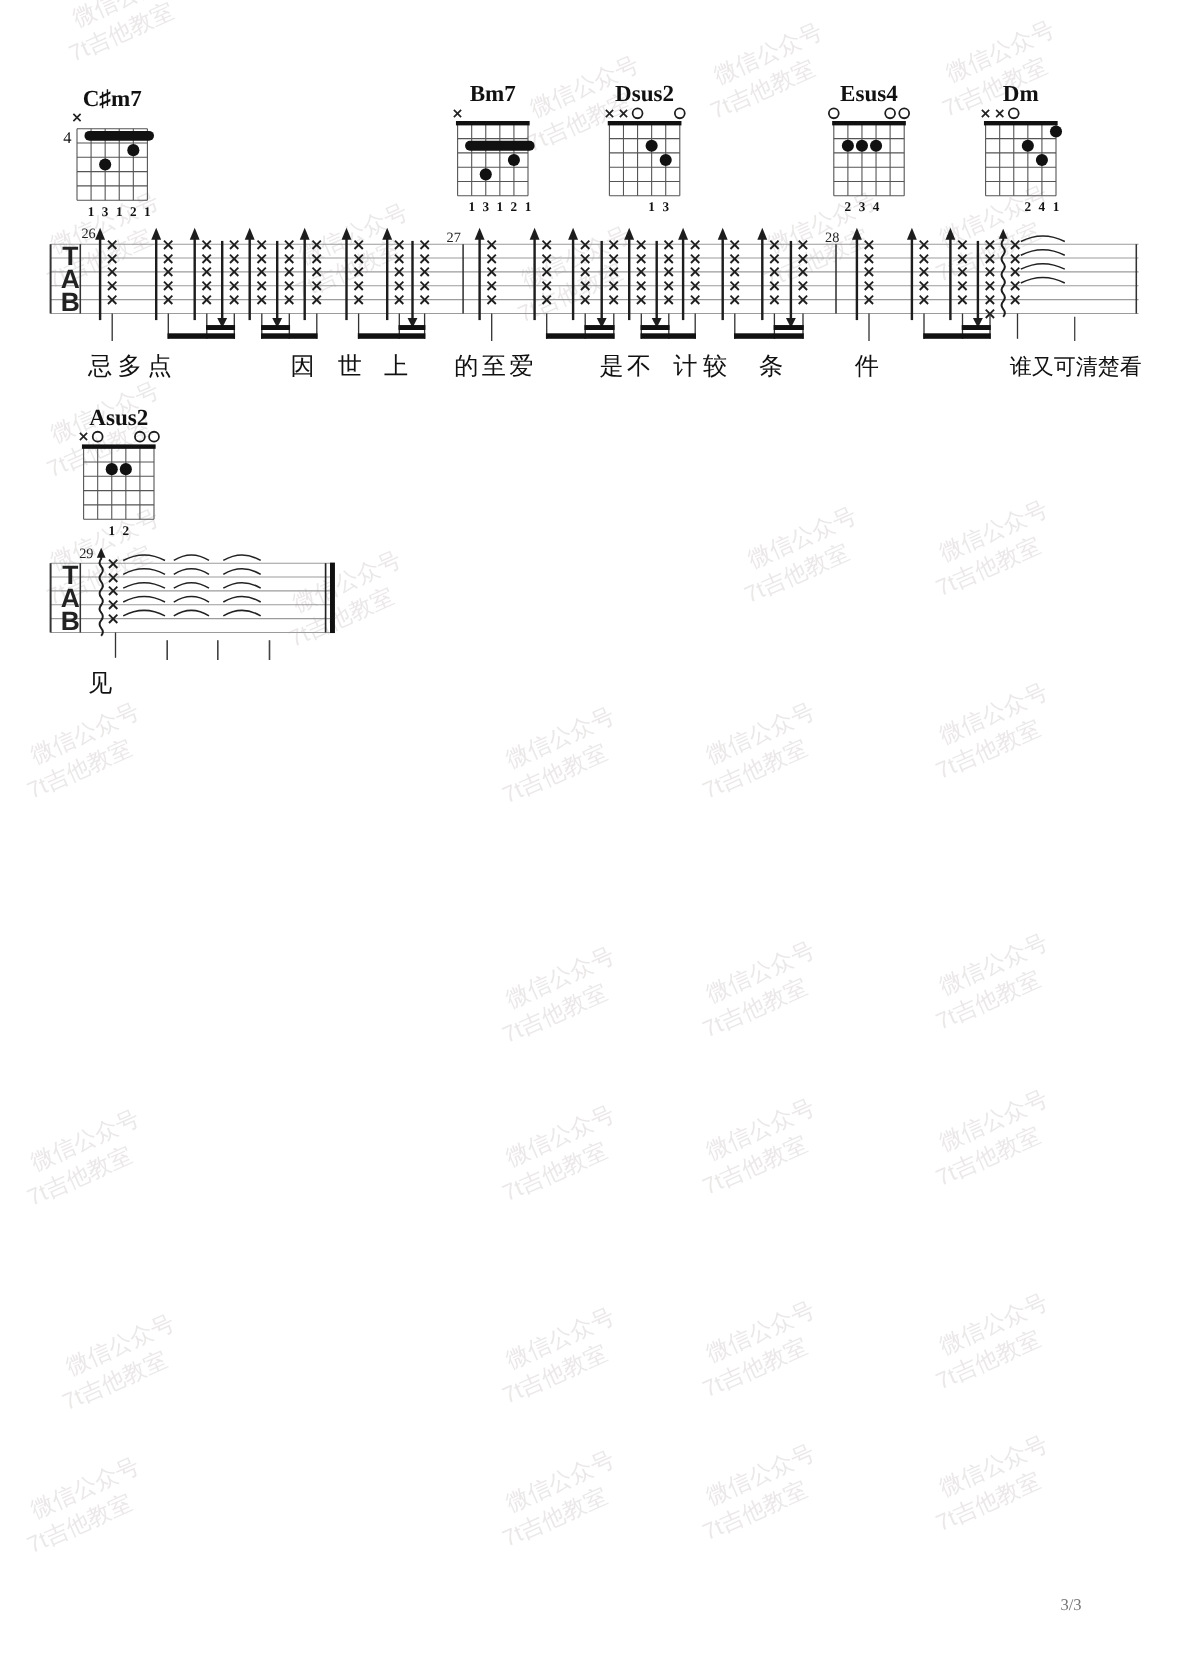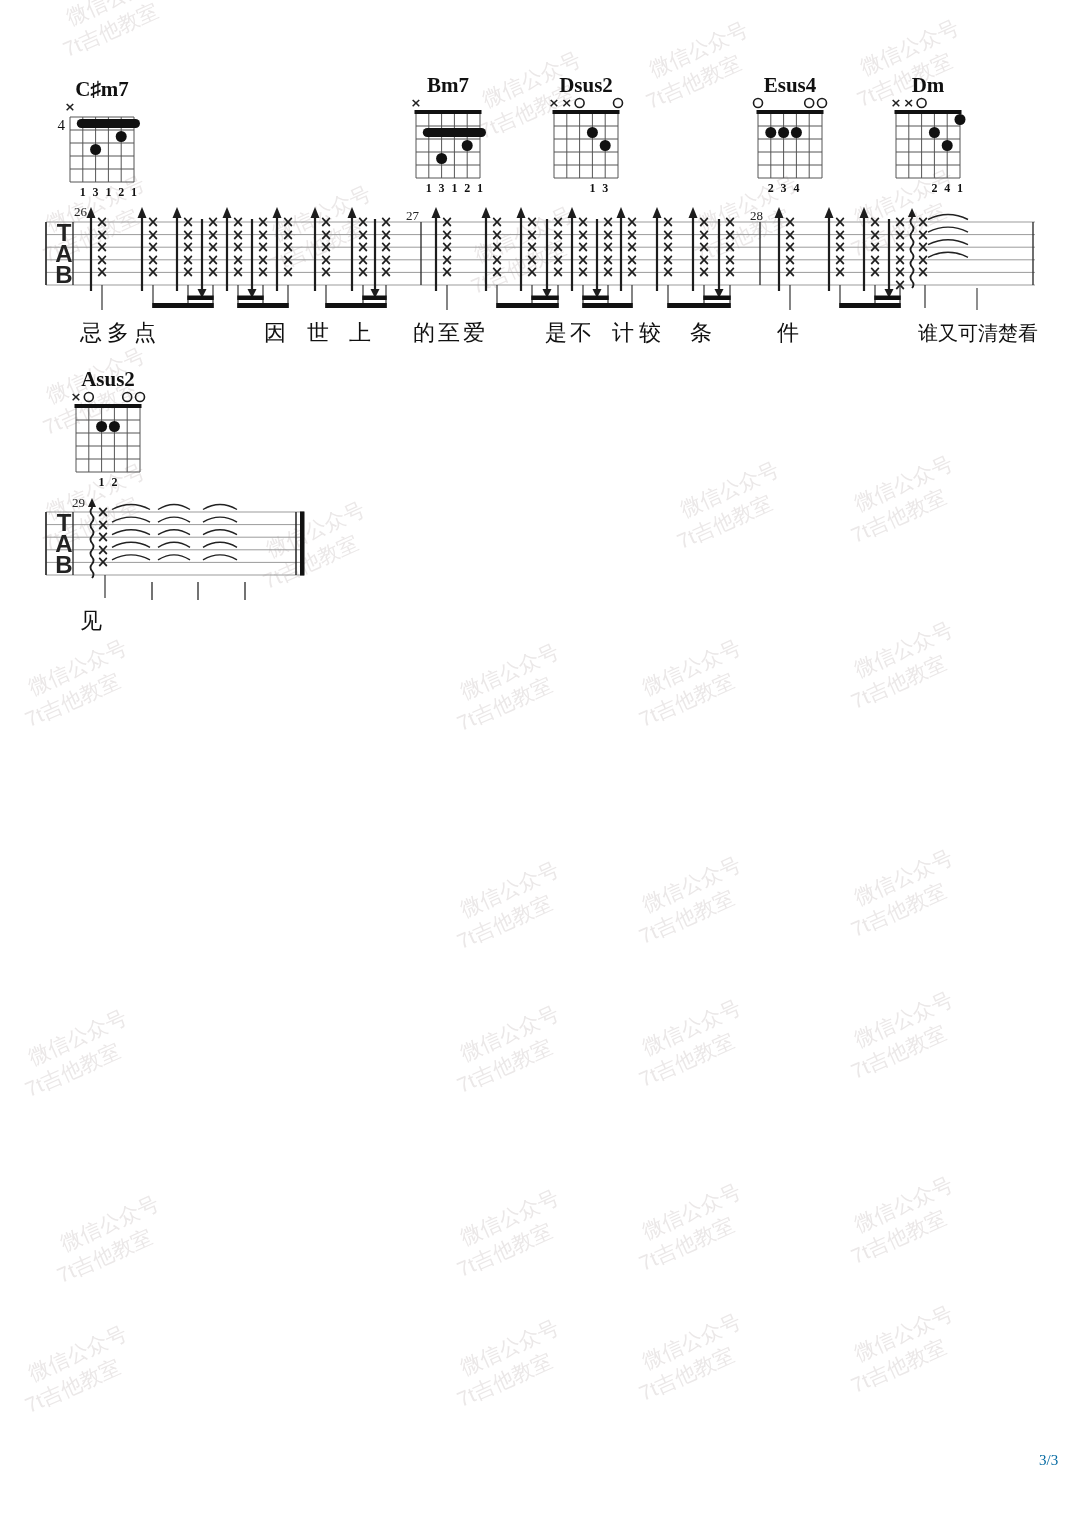--- a/index.html
+++ b/index.html
@@ -2,21 +2,21 @@
 <html><head>
 <meta charset="utf-8">
 <style>
   html,body{margin:0;padding:0;background:#ffffff;}
   .page{position:relative;width:1080px;height:1527px;background:#ffffff;overflow:hidden;
         font-family:"Liberation Serif",serif;}
   .wm{position:absolute;transform:rotate(-24deg);transform-origin:left top;
       font-family:"Liberation Sans",sans-serif;font-size:21px;line-height:28px;
       white-space:nowrap;pointer-events:none;}
   .wm .l2{display:block;margin-left:-16px;}
-  .pagenum{position:absolute;left:1039px;top:1452px;font-size:15px;color:#0369a1;
+  .pagenum{position:absolute;left:964px;top:1452px;font-size:15px;color:#737373;
            font-family:"Liberation Serif",serif;}
   svg{position:absolute;left:0;top:0;}
   .chord-title{font:bold 21px "Liberation Serif",serif;fill:#111;}
   .finger{font:bold 12px "Liberation Serif",serif;fill:#111;}
   .poslabel{font:15px "Liberation Serif",serif;fill:#111;}
   .marker-x{font:bold 13px "DejaVu Sans",sans-serif;fill:#222;}
   .clef{font:bold 24px "Liberation Sans",sans-serif;fill:#222;}
   .mnum{font:13px "Liberation Serif",serif;fill:#222;}
   .xcol{font:bold 15px "DejaVu Sans",sans-serif;fill:#1d1d1d;}
   .lyric{font-family:"DejaVu Sans",sans-serif;fill:#111;}

